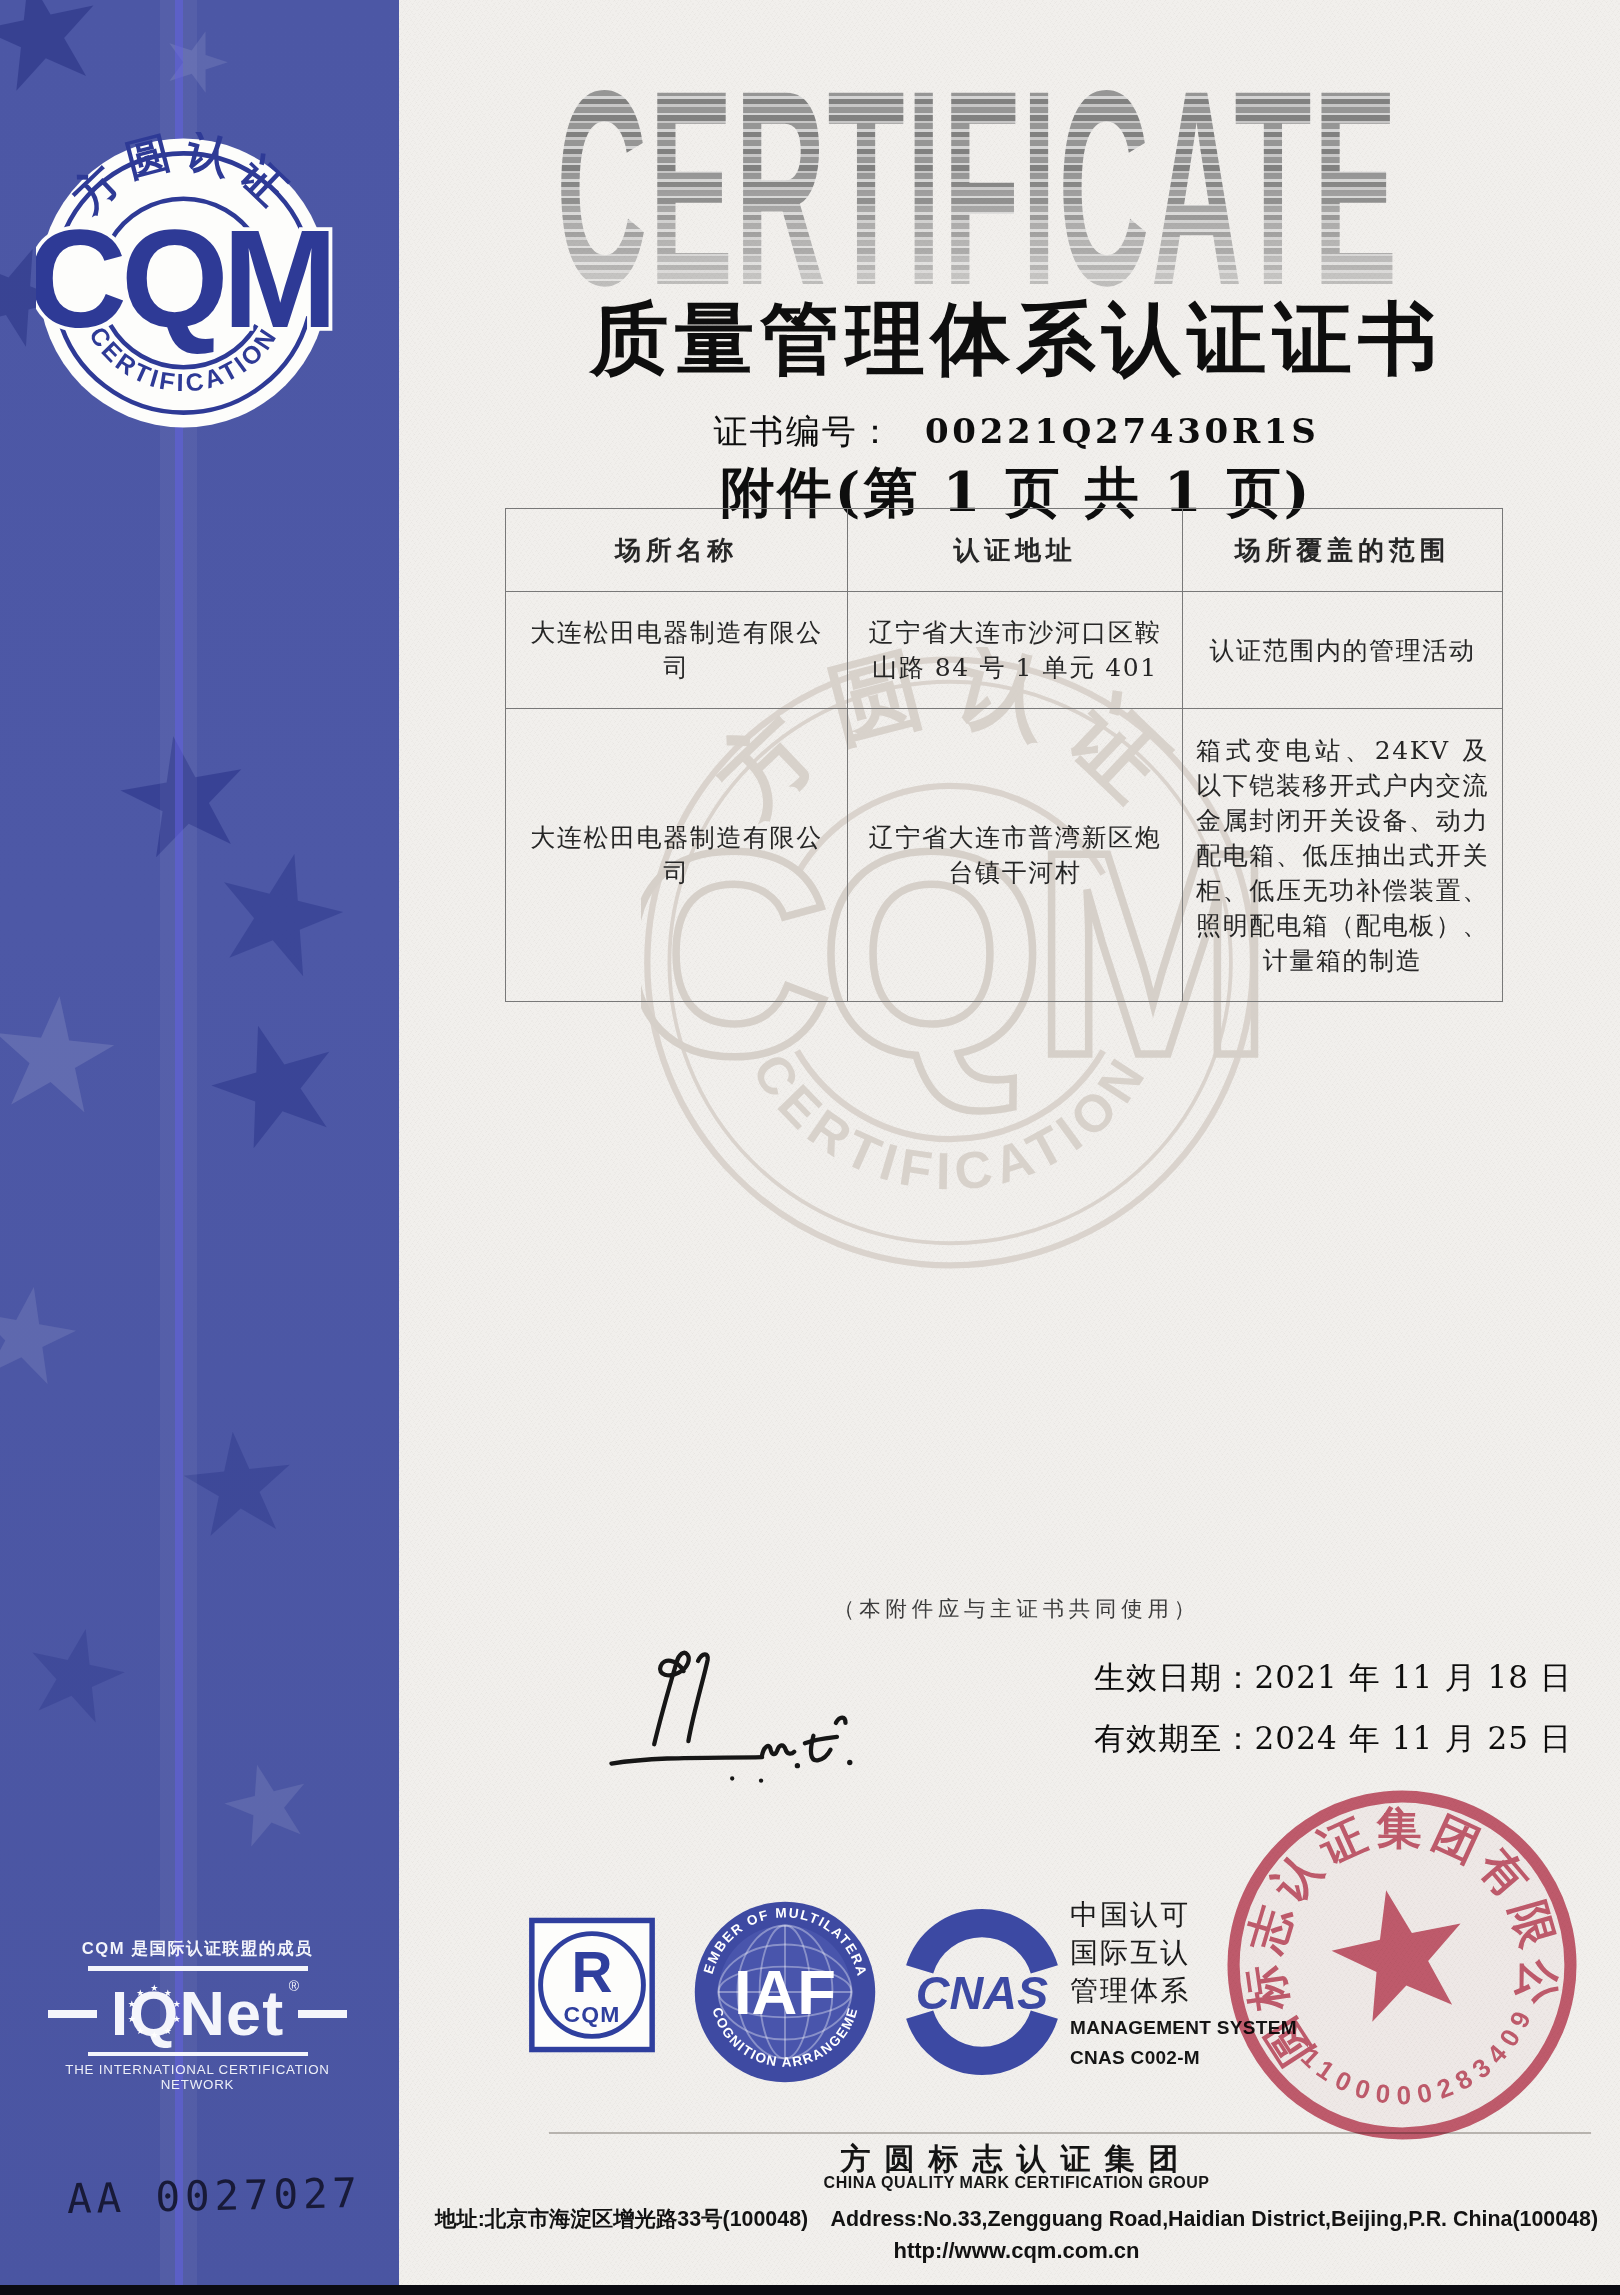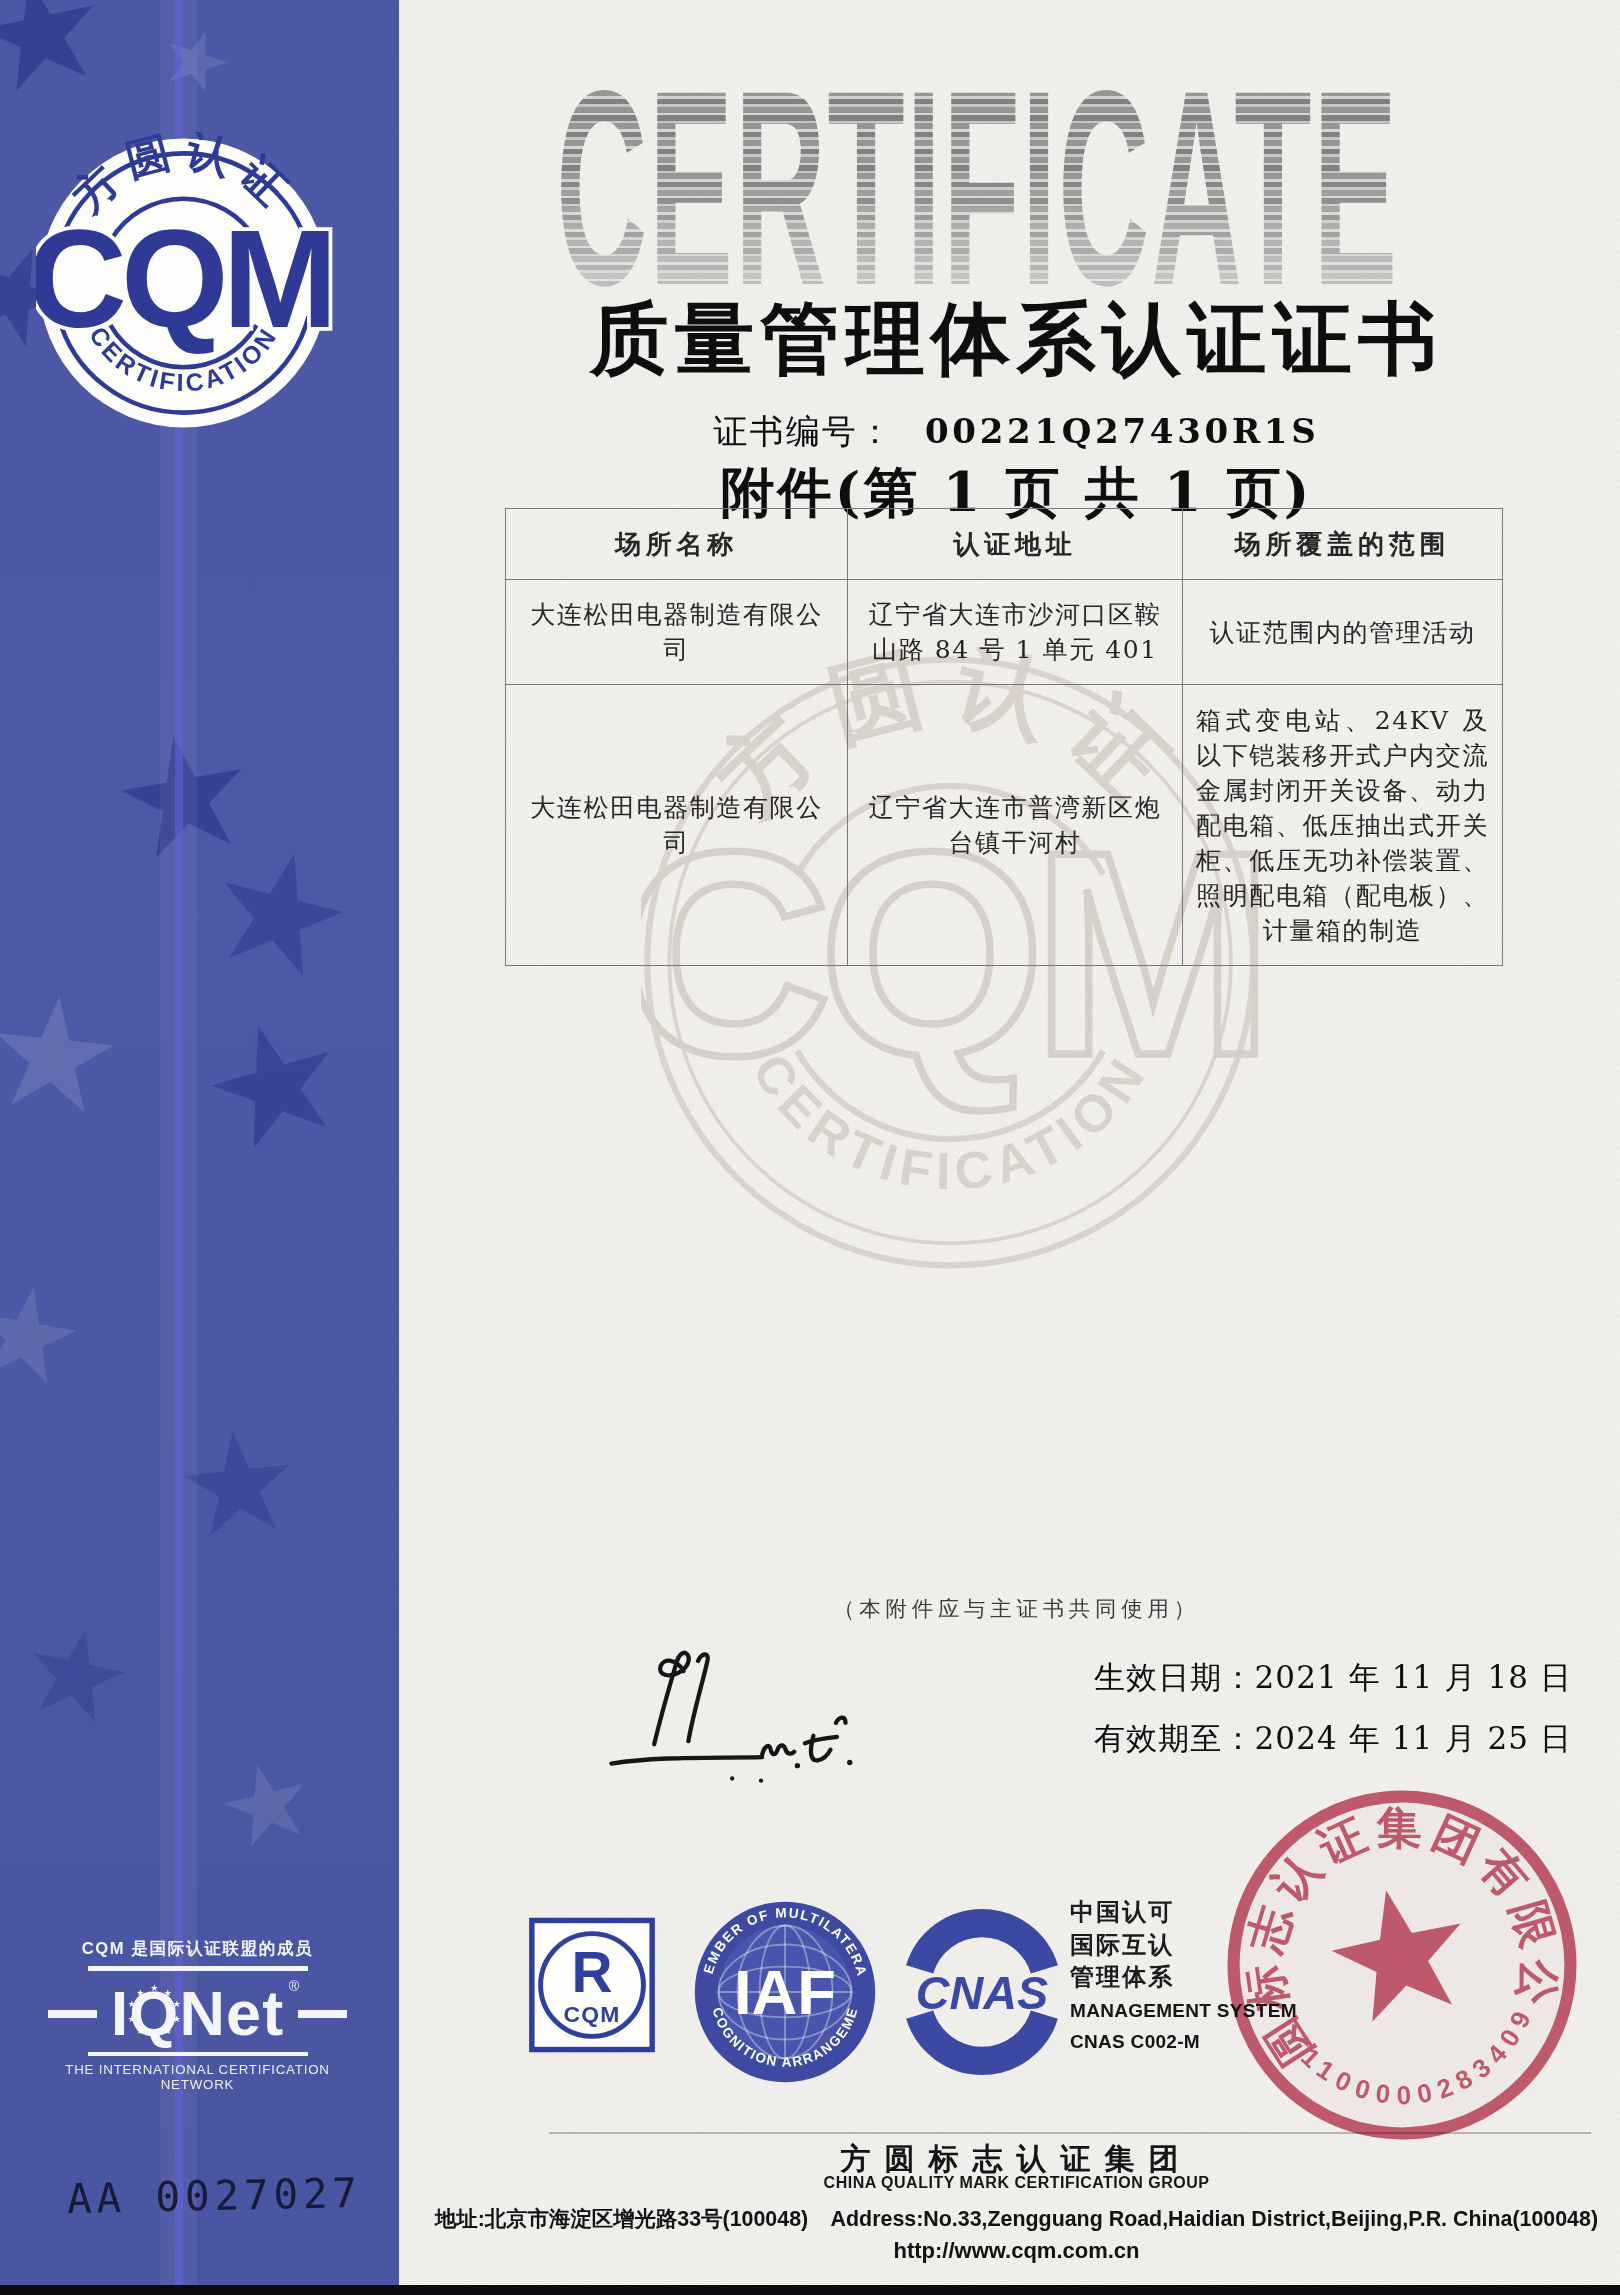--- a/index.html
+++ b/index.html
@@ -41,40 +41,40 @@
     -webkit-mask-image:linear-gradient(180deg,rgba(0,0,0,1) 45%,rgba(0,0,0,.4) 88%);
             mask-image:linear-gradient(180deg,rgba(0,0,0,1) 45%,rgba(0,0,0,.4) 88%);
   }
   .page-title{top:287px;font-size:79px;font-weight:700;letter-spacing:6.4px;color:#0e0e0e;}
   .cert-line{top:409px;font-size:34px;letter-spacing:2.1px;color:#0e0e0e;}
   .cert-line .cert-no{margin-left:31px;letter-spacing:3.7px;font-weight:600;}
   .attachment-line{top:457px;font-size:54px;font-weight:600;letter-spacing:3.2px;color:#0e0e0e;}
   
   .sites-table{position:absolute;left:505px;top:508px;width:997px;border-collapse:collapse;table-layout:fixed;
     font-size:25px;color:#262626;z-index:2;}
-  .sites-table th,.sites-table td{border:1.1px solid #787878;vertical-align:middle;padding:15px 13px;}
+  .sites-table th,.sites-table td{border:1.1px solid #787878;vertical-align:middle;padding:21px 13px;}
   .sites-table th{font-size:26px;font-weight:700;letter-spacing:4.8px;height:40px;}
   .sites-table td{letter-spacing:1.6px;line-height:1.4;}
   .row-1 td{height:74px;}
   .row-2 td{height:250px;}
   .cell-center{text-align:center;}
   .cell-scope2{text-align:justify;text-align-last:center;line-height:1.38;padding:14px 16px;}
   
   .cqm-watermark{position:absolute;left:641px;top:647px;z-index:1;opacity:.85;}
   
   .usage-note{top:1594px;font-size:21.4px;letter-spacing:4.8px;color:#3d3d3d;}
   .signature{position:absolute;left:574px;top:1631px;z-index:2;}
   .dates{position:absolute;left:1094px;top:1662px;z-index:2;font-size:31px;color:#0d0d0d;letter-spacing:1.1px;line-height:1.0;text-align:left;}
   .dates .date-line{margin-bottom:30px;white-space:nowrap;}
   
   .rcqm-logo{position:absolute;left:526px;top:1915px;}
   .iaf-logo{position:absolute;left:690px;top:1897px;}
   .cnas-logo{position:absolute;left:897px;top:1907px;}
   .acc-text{position:absolute;left:1070px;top:1896px;text-align:left;z-index:2;}
-  .acc-cn{font-family:"Liberation Sans",sans-serif;font-weight:700;font-size:24px;letter-spacing:2.1px;line-height:1.36;color:#1b1b1b;}
+  .acc-cn{font-family:"Liberation Sans",sans-serif;font-weight:400;font-size:28px;letter-spacing:2.1px;line-height:1.36;color:#1b1b1b;}
   .acc-en{font-family:"Liberation Sans",sans-serif;font-weight:700;font-size:19px;letter-spacing:0.3px;line-height:1.4;color:#151515;margin-top:4.3px;}
   .company-stamp{position:absolute;left:1211px;top:1774px;z-index:3;mix-blend-mode:multiply;}
   
   .footer-divider{position:absolute;left:549px;top:2132px;width:1042px;height:1.6px;background:#b7b3ae;}
   .footer-group-cn{top:2139px;font-size:30px;font-weight:700;letter-spacing:14px;color:#141414;}
   .footer-group-en{top:2174px;font-family:"Liberation Sans",sans-serif;font-weight:700;font-size:16px;letter-spacing:0.5px;color:#161616;}
   .footer-address{top:2204px;font-family:"Liberation Sans",sans-serif;font-weight:700;font-size:21.4px;letter-spacing:0;color:#121212;white-space:nowrap;}
   .footer-address .addr-en{margin-left:22.4px;}
   .footer-url{top:2238px;font-family:"Liberation Sans",sans-serif;font-weight:700;font-size:22px;color:#121212;}
   .bottom-band{position:absolute;left:0;bottom:0;width:100%;height:9.6px;background:#0b0b12;}

